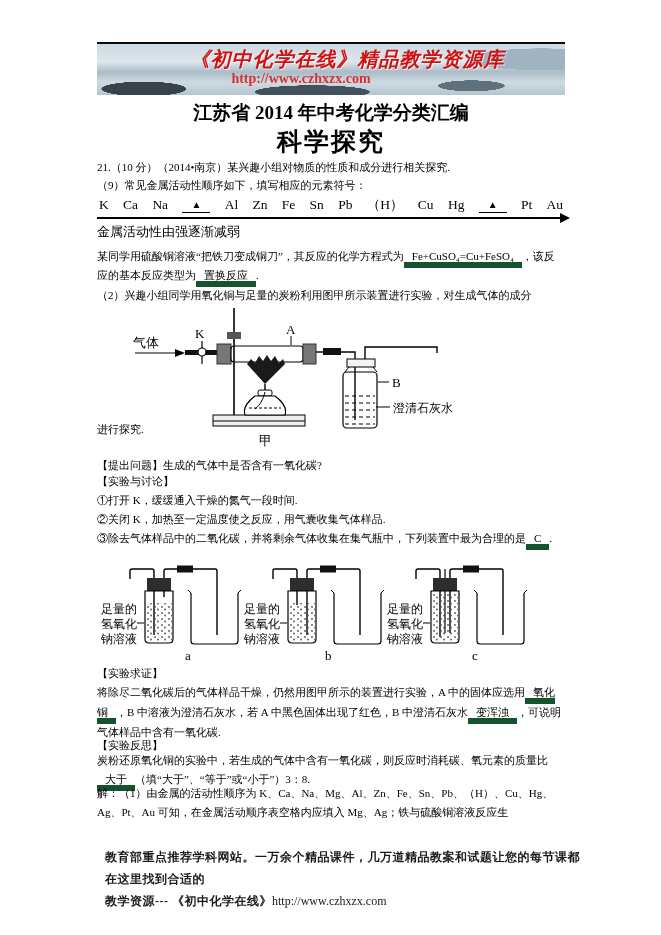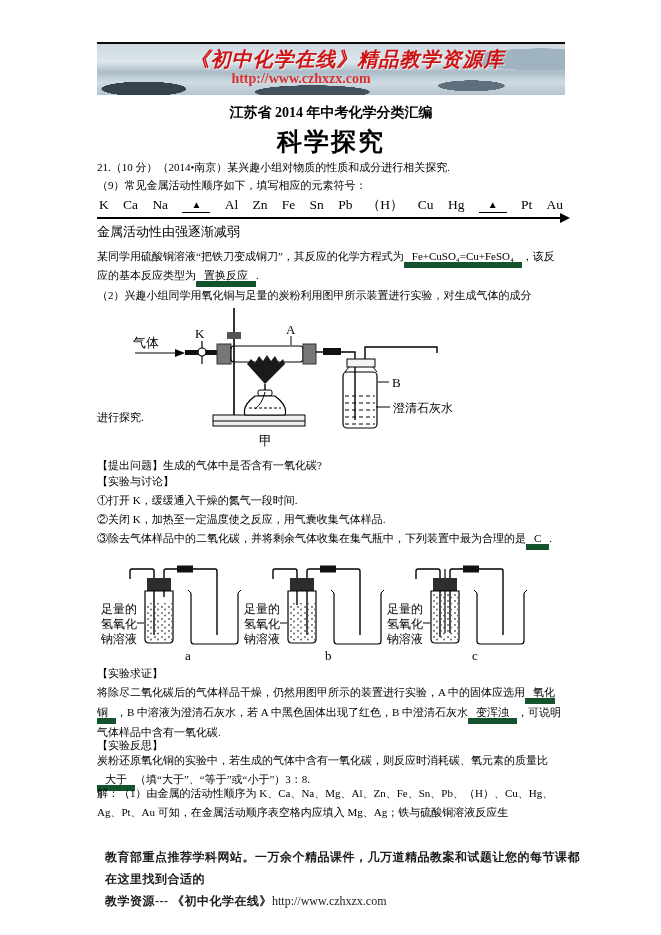--- a/index.html
+++ b/index.html
@@ -19,21 +19,21 @@
       radial-gradient(ellipse 95px 11px at 46% 94%, #42525c 0 60%, rgba(0,0,0,0) 61%),
       radial-gradient(ellipse 55px 9px at 80% 82%, #5d707c 0 60%, rgba(0,0,0,0) 61%),
       radial-gradient(ellipse 120px 18px at 95% 30%, #9fb3c0 0 60%, rgba(0,0,0,0) 61%),
       linear-gradient(180deg,#cdd9e2 0%,#dde6ec 35%,#aabcc7 55%,#cfdbe3 75%,#b4c5cf 100%);
   }
   .banner-title{position:relative;text-align:center;font-size:20px;font-weight:bold;font-style:italic;
     color:#cf1212;line-height:25px;margin-top:3px;letter-spacing:1px;text-shadow:1px 1px 0 rgba(255,255,255,.65);padding-left:32px;}
   .banner-url{display:block;position:relative;text-align:center;font-size:14px;font-weight:bold;
     color:#d93030;line-height:16px;margin-top:-1px;transform:translateX(-30px);text-decoration:none;}
   
-  .h1{top:58px;text-align:center;font-size:14px;font-weight:bold;line-height:25px;}
+  .h1{top:58px;text-align:center;font-size:19px;font-weight:bold;line-height:25px;}
   .h2{top:88px;text-align:center;font-size:25px;font-weight:bold;line-height:24px;letter-spacing:2px;}
   
   .series{top:154px;}
   .ser-row{display:flex;justify-content:space-between;align-items:flex-end;font-size:13.5px;line-height:17px;padding:0 2px;}
   .ser-el{white-space:nowrap;}
   .ser-blank{border-bottom:1px solid #000;font-size:10px;padding:0 9px;line-height:14px;}
   .ser-arrow{position:relative;height:2px;background:#000;margin-top:4px;margin-right:4px;}
   .ser-arrow .ser-head{content:"";position:absolute;right:-9px;top:-4px;width:0;height:0;
     border-left:10px solid #000;border-top:5px solid transparent;border-bottom:5px solid transparent;display:block;}
   .ser-cap{font-size:13px;margin-top:4px;line-height:18px;}
@@ -136,21 +136,21 @@
       <line x1="248" y1="110" x2="278" y2="110"></line>
         <line x1="248" y1="117" x2="278" y2="117"></line>
       <line x1="248" y1="124" x2="278" y2="124"></line>
     </g>
     <line x1="281" y1="82" x2="292" y2="82" stroke="#000"></line>
     <text x="295" y="87">B</text>
     <line x1="279" y1="107" x2="293" y2="107" stroke="#000"></line>
     <text x="296" y="112" class="small">澄清石灰水</text>
   </svg>
 
-  <p class="abs t" style="top:366px">进行探究.</p>
+  <p class="abs t" style="top:378px">进行探究.</p>
   <p class="abs t" style="top:414px">【提出问题】生成的气体中是否含有一氧化碳?</p>
   <p class="abs t" style="top:430px">【实验与讨论】</p>
   <p class="abs t" style="top:449px">①打开 K，缓缓通入干燥的氮气一段时间.</p>
   <p class="abs t" style="top:468px">②关闭 K，加热至一定温度使之反应，用气囊收集气体样品.</p>
   <p class="abs t" style="top:487px"><span>③除去气体样品中的二氧化碳，并将剩余气体收集在集气瓶中，下列装置中最为合理的是</span><span class="blank">C</span><span>.</span></p>
 
   <svg class="fig2" width="468" height="100" viewBox="0 0 468 100">
     <defs>
       <pattern id="dotliq" width="7" height="6" patternUnits="userSpaceOnUse">
         <circle cx="2" cy="2" r="0.9" fill="#555"></circle>

